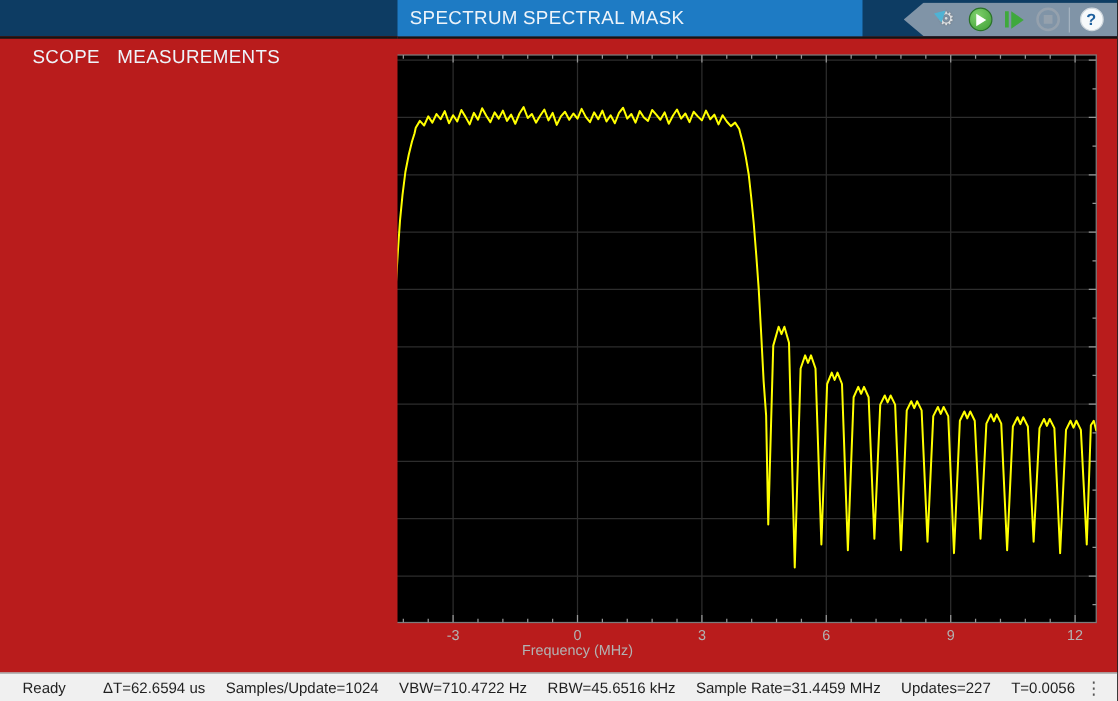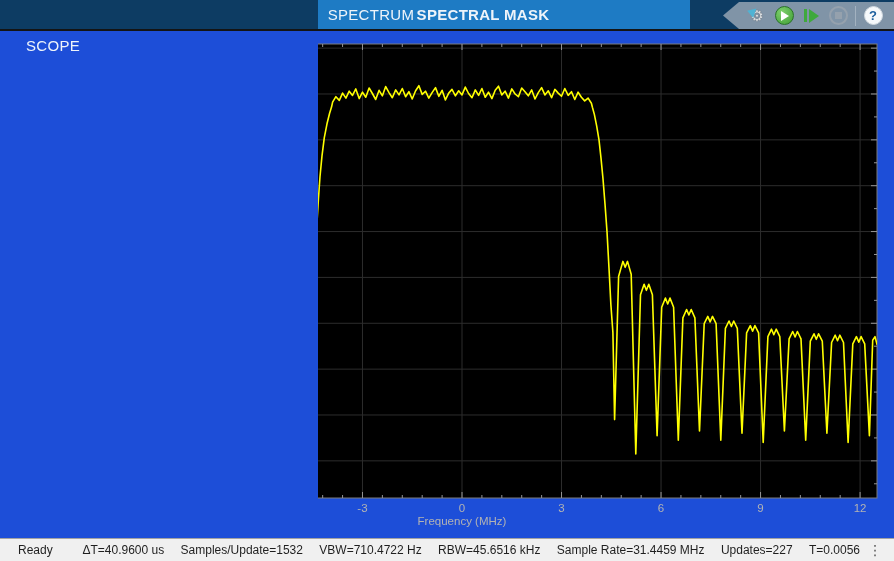--- a/index.html
+++ b/index.html
@@ -8,21 +8,21 @@
 
   
   .toolbar{position:absolute;top:0;left:0;width:894px;height:29px;background:#0d3c63;z-index:3;}
   .tabgroup{position:absolute;top:0;height:29px;display:flex;}
   .tabgroup.main{left:0;width:318px;}
   .tabgroup.contextual{left:318px;width:372px;background:#1e7bc4;}
   .tab{height:29px;display:flex;align-items:center;justify-content:center;color:#eef4fa;
        font-size:15px;letter-spacing:.3px;cursor:default;white-space:nowrap;}
   .tabgroup.main .tab{width:106px;}
   .tab.t-spectrum{width:106px;}
-  .tab.t-mask{width:118px;font-weight:bold;}
+  .tab.t-mask{width:118px;}
   .tab.t-chan{width:148px;}
 
   .btn-panel{position:absolute;top:2px;left:723px;width:171px;height:27px;
        background:#8094a7;clip-path:polygon(0 50%,16px 0,100% 0,100% 100%,16px 100%);
        display:flex;align-items:center;gap:7px;padding-left:24px;}
   .tbtn{position:relative;width:20px;height:20px;border:none;background:transparent;padding:0;
         display:flex;align-items:center;justify-content:center;cursor:pointer;}
   .gear-glyph{font-size:15px;color:#d9dee2;line-height:1;text-shadow:0 0 1px #555;}
   .gear-arrow{position:absolute;left:0px;top:1px;width:0;height:0;
         border-top:5px solid transparent;border-bottom:5px solid transparent;border-right:8px solid #4fb3d4;
@@ -35,21 +35,21 @@
   .step-tri{width:0;height:0;border-top:7px solid transparent;border-bottom:7px solid transparent;
         border-left:10px solid #3fa93c;}
   .stop-circle{width:19px;height:19px;border-radius:50%;border:2px solid #9ca6b0;
         display:flex;align-items:center;justify-content:center;opacity:.75;}
   .stop-sq{width:7px;height:7px;background:#9ca6b0;}
   .tb-divider{width:1px;height:20px;background:#a3b2c0;}
   .help-circle{width:19px;height:19px;border-radius:50%;background:#f6f9fb;border:1px solid #d0d8de;
         display:flex;align-items:center;justify-content:center;color:#1c5f9e;font-weight:bold;font-size:13px;}
 
   
-  .main{position:absolute;top:29px;left:0;width:894px;height:509px;background:#1d4ed8;border-top:2px solid #141414;}
+  .main{position:absolute;top:29px;left:0;width:894px;height:509px;background:#b91c1c;border-top:2px solid #141414;}
   #plot-svg{position:absolute;top:0;left:0;z-index:1;}
   .xlabel{position:absolute;top:484px;left:0;width:924px;text-align:center;color:#b3b3b3;font-size:11.5px;z-index:2;}
   .ylabel{position:absolute;top:240px;left:11px;transform:translate(-50%,-50%) rotate(-90deg);
         color:#b3b3b3;font-size:11.5px;white-space:nowrap;z-index:2;}
 
   
   .statusbar{position:absolute;bottom:0;left:0;width:894px;height:23px;background:#f0f0f0;
         border-top:1px solid #a3a3a3;z-index:3;display:flex;align-items:center;font-size:12px;color:#1f1f1f;}
   .status-ready{position:absolute;left:18px;}
   .metrics{position:absolute;right:34px;white-space:nowrap;}
@@ -58,20 +58,23 @@
 </style>
 </head>
 <body>
 
 <div class="window">
 
   <div class="toolbar">
     <div class="tabgroup main">
       <div class="tab">
           <span>SCOPE</span>
+        </div>
+      <div class="tab">
+          <span>MEASUREMENTS</span>
         </div>
     </div>
     <div class="tabgroup contextual">
       <div class="tab t-spectrum">
           <span>SPECTRUM</span>
         </div>
       <div class="tab t-mask">
           <span>SPECTRAL MASK</span>
         </div>
     </div>
@@ -275,22 +278,22 @@
         </defs>
         <polyline points="47.0,311.5 49.3,305.6 51.3,308.8 54.6,402.3 59.3,312.9 62.9,305.6 65.2,311.1 67.6,305.6 71.2,312.9 75.9,409.2 80.5,311.5 84.2,304.2 86.5,309.7 88.8,304.2 92.4,311.5 97.1,400.0 101.7,310.2 105.4,302.8 107.7,308.3 110.0,302.8 113.7,310.2 118.3,411.5 123.0,307.9 126.6,300.5 128.9,306.0 131.3,300.5 134.9,307.9 139.6,402.3 144.2,305.6 147.8,298.2 150.2,303.7 152.5,298.2 156.1,305.6 160.8,409.2 165.4,301.9 169.1,294.6 171.4,300.1 173.7,294.6 177.4,301.9 182.0,397.8 186.7,297.3 190.3,290.0 192.6,295.5 195.0,290.0 198.6,297.3 203.2,404.6 207.9,292.7 211.5,285.4 213.9,290.9 216.2,285.4 219.8,292.7 224.5,411.5 229.1,286.8 232.8,278.5 235.1,284.0 237.4,278.5 241.1,286.8 245.7,404.6 250.4,276.2 254.0,267.1 256.3,273.0 258.6,267.1 262.3,276.2 266.9,406.9 271.6,263.8 275.2,253.3 277.6,259.3 279.9,253.3 283.5,263.8 288.2,425.3 292.8,241.8 296.5,228.1 298.8,234.0 301.1,228.1 304.8,244.1 308.7,384.0 311.1,287.7 312.7,269.3 314.7,232.7 316.7,196.0 318.4,168.5 320.0,145.5 322.0,124.9 324.3,106.6 327.0,92.8 329.6,82.2 331.6,75.8 332.6,71.2 335.9,65.7 339.3,69.4 342.6,62.1 345.9,67.1 349.2,60.2 352.5,64.4 355.8,57.9 359.2,67.6 362.5,61.2 365.8,66.2 369.1,57.0 372.4,62.5 375.7,68.5 379.1,59.3 382.4,64.8 385.7,55.6 389.0,61.6 392.3,66.7 395.7,58.9 399.0,63.9 402.3,57.5 405.6,65.7 408.9,60.7 412.2,68.0 415.6,59.8 418.9,54.7 422.2,63.4 425.5,60.2 428.8,67.1 432.1,61.6 435.5,56.6 438.8,65.3 442.1,59.3 445.4,68.9 448.7,62.1 452.0,58.4 455.4,64.8 458.7,59.8 462.0,63.9 465.3,56.1 468.6,62.5 472.0,66.7 475.3,58.9 478.6,64.4 481.9,57.5 485.2,66.2 488.5,61.2 491.9,67.6 495.2,59.3 498.5,55.2 501.8,63.9 505.1,60.2 508.4,67.1 511.8,57.9 515.1,63.0 518.4,65.7 521.7,57.0 525.0,60.7 528.3,64.8 531.7,58.9 535.0,68.0 538.3,61.6 541.6,56.6 544.9,63.9 548.3,59.8 551.6,66.7 554.9,58.4 558.2,62.1 561.5,65.3 564.8,57.5 568.2,64.4 571.5,60.7 574.8,68.5 578.1,61.2 581.4,66.2 584.7,69.9 588.1,67.1 591.4,72.2 592.4,76.3 594.4,83.6 596.7,95.1 599.0,108.8 601.0,127.2 603.0,147.8 605.0,173.0 607.0,200.6 609.0,237.2 610.9,273.9 612.9,301.5 614.6,388.6 618.6,245.5 622.9,230.4 625.2,236.3 627.5,230.4 631.2,243.2 635.8,423.0 640.5,263.8 644.1,253.3 646.4,259.3 648.8,253.3 652.4,263.8 657.1,404.6 661.7,276.2 665.4,267.1 667.7,273.0 670.0,267.1 673.6,276.2 678.3,409.2 682.9,286.8 686.6,278.5 688.9,284.0 691.2,278.5 694.9,286.8 699.5,400.0 704.2,292.7 707.8,285.4 710.1,290.9 712.5,285.4 716.1,292.7 720.8,409.2 725.4,297.3 729.0,290.0 731.4,295.5 733.7,290.0 737.3,297.3 742.0,402.3 746.6,301.9 750.3,294.6 752.6,300.1 754.9,294.6 758.6,301.9 763.2,411.5 767.9,305.6 771.5,298.2 773.8,303.7 776.2,298.2 779.8,305.6 784.4,400.0 789.1,307.9 792.7,300.5 795.1,306.0 797.4,300.5 801.0,307.9 805.7,409.2 810.3,310.2 814.0,302.8 816.3,308.3 818.6,302.8 822.3,310.2 826.9,402.3 831.6,311.5 835.2,304.2 837.5,309.7 839.8,304.2 843.5,311.5 848.1,411.5 852.8,312.9 856.4,305.6 858.8,311.1 861.1,305.6 864.7,312.9 869.4,404.6 872.7,309.2 875.0,305.6 877.0,313.4" fill="none" stroke="#ffff00" stroke-width="1.6" stroke-linejoin="round" stroke-linecap="round" clip-path="url(#plotclip)"></polyline>
       </svg>
     <div class="xlabel">Frequency (MHz)</div>
     <div class="ylabel">Power (dBm)</div>
   </div>
 
   <div class="statusbar">
     <span class="status-ready">Ready</span>
     <div class="metrics">
-      <span>ΔT=40.9600 us</span>
-      <span>Samples/Update=1532</span>
+      <span>ΔT=62.6594 us</span>
+      <span>Samples/Update=1024</span>
       <span>VBW=710.4722 Hz</span>
       <span>RBW=45.6516 kHz</span>
       <span>Sample Rate=31.4459 MHz</span>
       <span>Updates=227</span>
       <span>T=0.0056</span>
     </div>
     <span class="kebab">⋮</span>
   </div>
 
 </div>

